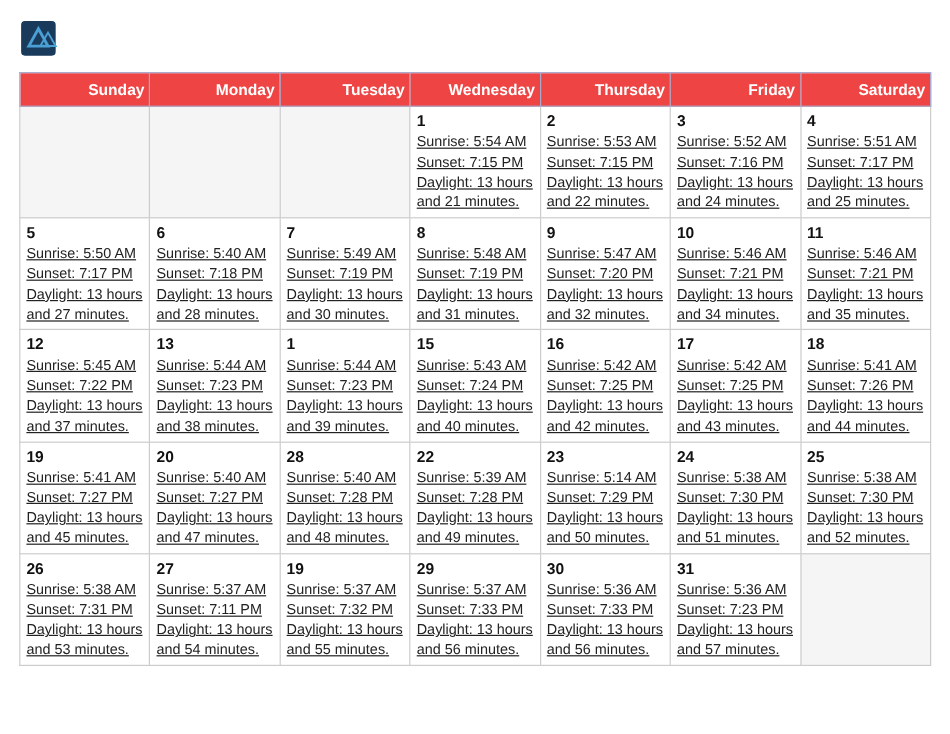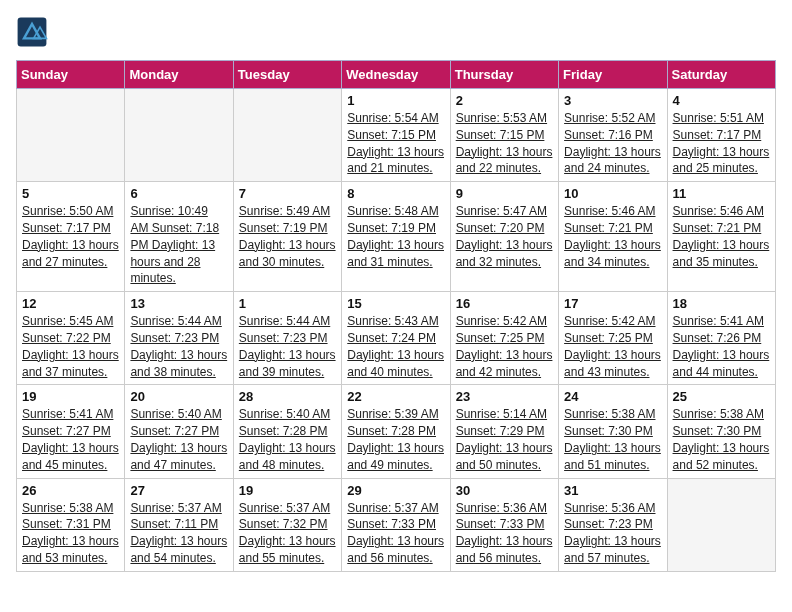--- a/index.html
+++ b/index.html
@@ -42,26 +42,26 @@
     .location {
       font-size: 16px;
       color: #333;
     }
     table {
       width: 100%;
       border-collapse: collapse;
       table-layout: fixed;
     }
     th {
-      background-color: #be185d;
+      background-color: #ef4444;
       color: #fff;
       font-size: 13px;
       font-weight: bold;
       padding: 6px 4px;
-      text-align: left;
+      text-align: right;
       border: 1px solid #aac;
     }
     td {
       border: 1px solid #ccc;
       vertical-align: top;
       padding: 4px 5px;
       height: 90px;
       background: #fff;
     }
     td.empty {
@@ -150,21 +150,21 @@
       <tr>
         <td>
           <div class="day-num">5</div>
           <div class="day-info">Sunrise: 5:50 AM
 Sunset: 7:17 PM
 Daylight: 13 hours
 and 27 minutes.</div>
         </td>
         <td>
           <div class="day-num">6</div>
-          <div class="day-info">Sunrise: 10:49 AM
+          <div class="day-info">Sunrise: 5:40 AM
 Sunset: 7:18 PM
 Daylight: 13 hours
 and 28 minutes.</div>
         </td>
         <td>
           <div class="day-num">7</div>
           <div class="day-info">Sunrise: 5:49 AM
 Sunset: 7:19 PM
 Daylight: 13 hours
 and 30 minutes.</div>

